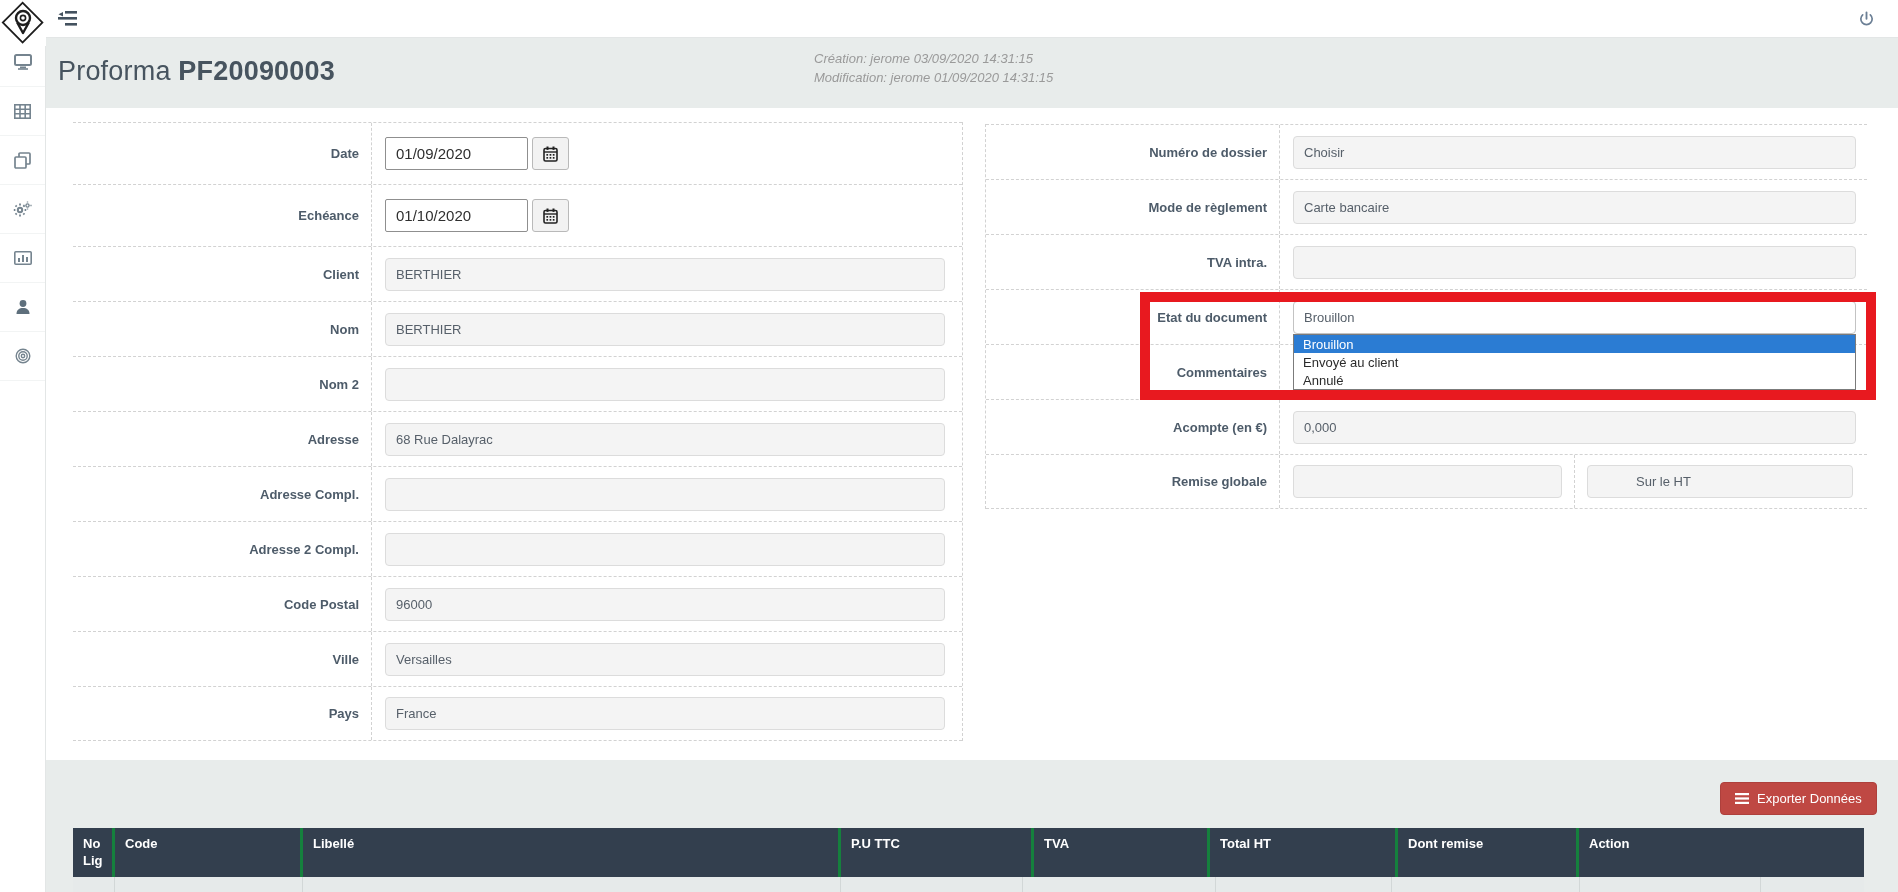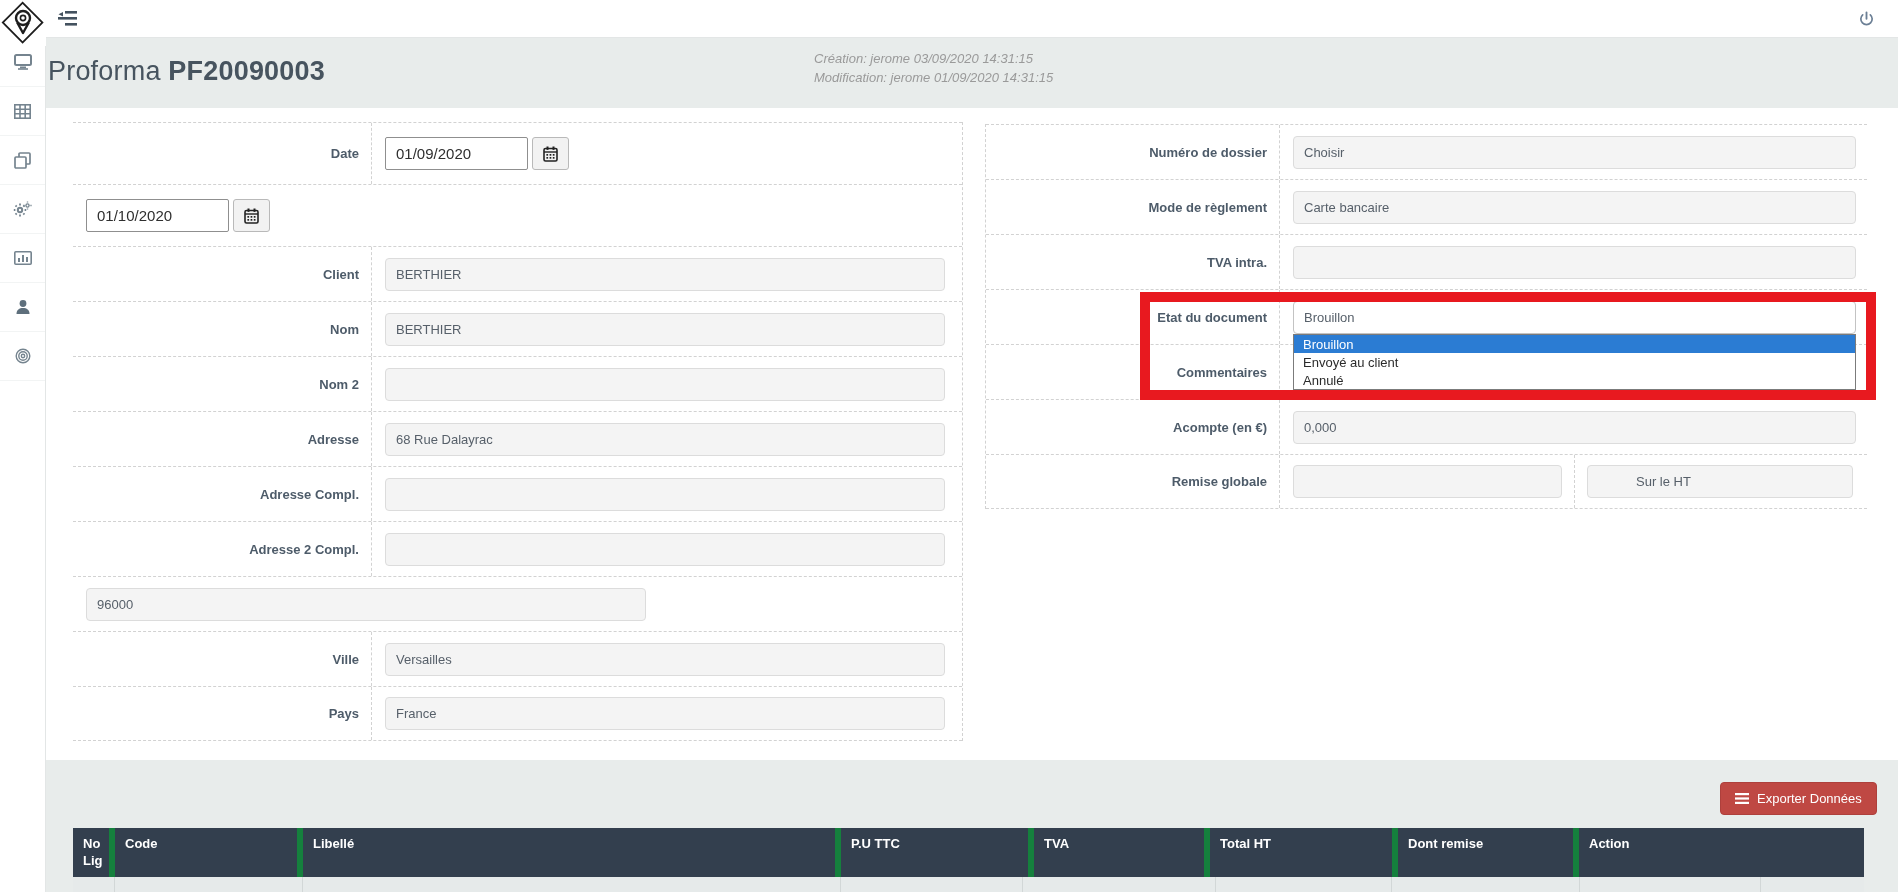--- a/index.html
+++ b/index.html
@@ -18,21 +18,21 @@
 
   
   .sidebar { position:absolute; left:0; top:38px; width:46px; height:854px;
     background:#ffffff; border-right:1px solid #e3e6e6; z-index:10; }
   .side-item { width:45px; height:49px; display:flex; align-items:center;
     justify-content:center; border-bottom:1px solid #f2f4f4; cursor:pointer; }
 
   
   .page-header { position:absolute; left:46px; top:38px; width:1852px; height:70px;
     background:#e8eceb; }
-  .page-title { position:absolute; left:2px; top:18px; font-size:27px;
+  .page-title { position:absolute; left:12px; top:18px; font-size:27px;
     color:#47545f; font-weight:400; letter-spacing:0.2px; }
   .page-title b { font-weight:700; }
   .doc-meta { position:absolute; left:768px; top:11px; font-size:13px;
     font-style:italic; color:#9a9a9a; line-height:19px; }
 
   
   .form-panel { position:absolute; left:46px; top:108px; width:1852px; height:652px;
     background:#ffffff; }
 
   
@@ -82,21 +82,21 @@
   .bottom-area { position:absolute; left:46px; top:760px; width:1852px;
     height:132px; background:#e8eceb; }
   .export-btn { position:absolute; left:1674px; top:22px; height:33px;
     padding:0 14px; background:#bf4843; border:1px solid #ae403c;
     border-radius:4px; color:#ffffff; font-size:13px; display:flex;
     align-items:center; gap:8px; cursor:pointer; }
 
   .grid-table { position:absolute; left:27px; top:68px; width:1791px; }
   .thead { display:flex; background:#333f4e; }
   .th { height:49px; padding:7px 10px; color:#ffffff; font-size:13px;
-    font-weight:700; border-right:6px solid #15803d; line-height:17px; }
+    font-weight:700; border-right:3px solid #15803d; line-height:17px; }
   .th:last-child { border-right:none; }
   .tbody-row { display:flex; height:15px; background:#e6eaea; }
   .td { border-right:1px solid #d2d7d7; height:15px; }
   .td:last-child { border-right:none; }
   .c1{width:42px}.c2{width:188px}.c3{width:538px}.c4{width:182px}
   .c5{width:193px}.c6{width:176px}.c7{width:188px}.c8{width:181px}.c9{width:103px}
 
   svg { display:block; }
 </style>
 </head>
@@ -228,20 +228,21 @@
                 <rect x="9.8" y="8" width="1.7" height="1.7"></rect>
                 <rect x="3.4" y="11" width="1.7" height="1.7"></rect>
                 <rect x="6.6" y="11" width="1.7" height="1.7"></rect>
                 <rect x="9.8" y="11" width="1.7" height="1.7"></rect>
               </g>
             </svg>
         </button>
       </div>
     </div>
     <div class="frow tall">
+      <div class="flabel">Echéance</div>
       <div class="fval">
         <div class="date-input">01/10/2020</div>
         <button class="cal-btn">
           <svg width="15" height="16" viewBox="0 0 15 16">
               <rect x="1" y="2.5" width="13" height="12.5" rx="1.5" fill="none" stroke="#222" stroke-width="1.6"></rect>
               <rect x="3.5" y="0.5" width="2" height="3.4" fill="#222"></rect>
               <rect x="9.5" y="0.5" width="2" height="3.4" fill="#222"></rect>
               <path d="M1 6 H14" stroke="#222" stroke-width="1.4"></path>
               <g fill="#222">
                 <rect x="3.4" y="8" width="1.7" height="1.7"></rect>
@@ -285,20 +286,21 @@
           <div class="field wide"></div>
         </div>
     </div>
     <div class="frow">
       <div class="flabel">Adresse 2 Compl.</div>
       <div class="fval">
           <div class="field wide"></div>
         </div>
     </div>
     <div class="frow">
+      <div class="flabel">Code Postal</div>
       <div class="fval">
           <div class="field wide">96000</div>
         </div>
     </div>
     <div class="frow">
       <div class="flabel">Ville</div>
       <div class="fval">
           <div class="field wide">Versailles</div>
         </div>
     </div>

